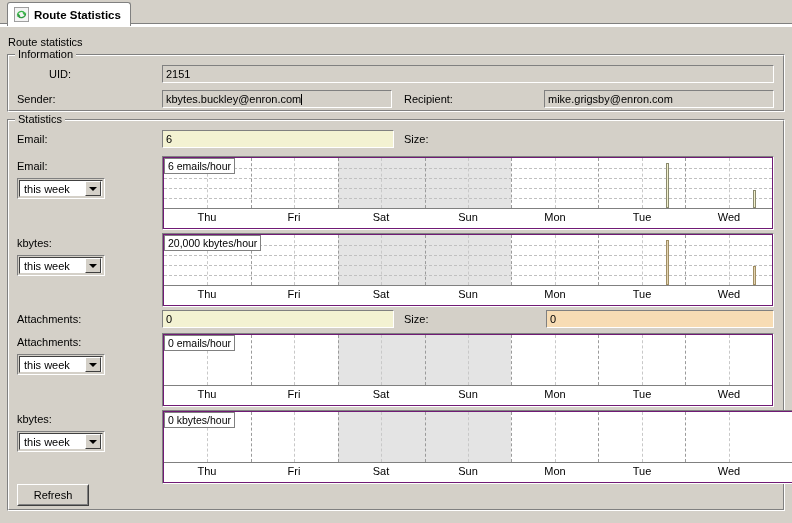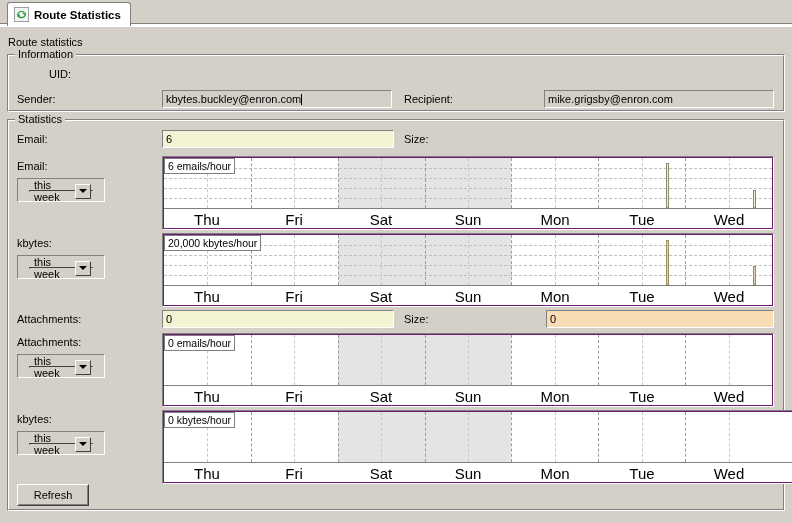--- a/index.html
+++ b/index.html
@@ -76,21 +76,21 @@
   .field.white{background:#d4d0c8;}
   .field.yellow{background:#f3f2d2;}
   .field.peach{background:#f7dcb4;}
   .caret{display:inline-block;width:0;border-left:1px solid #000;height:11px;
          vertical-align:-2px;margin-left:0px;}
 
   
   .combo{
     position:absolute;width:88px;height:21px;box-sizing:border-box;
     border:1px solid #808080;border-right-color:#ffffff;border-bottom-color:#ffffff;
-    background:#d4d0c8;padding:11px;
+    background:#d4d0c8;padding:1px;
   }
   .combo .inner2{
     position:relative;width:100%;height:100%;box-sizing:border-box;
     border:1px solid #404040;border-right-color:#d4d0c8;border-bottom-color:#d4d0c8;
     background:#ffffff;
     display:flex;align-items:center;
   }
   .combo .txt{padding-left:4px;font-size:11px;flex:1;}
   .combo .btn{
     width:16px;height:15px;margin-right:1px;box-sizing:border-box;
@@ -139,21 +139,21 @@
   .bar.kb{border-color:#a08e63;}
   .ylabel{
     position:absolute;left:0;top:0;
     background:#ffffff;border:1px solid #808080;
     font-size:10.5px;line-height:14px;padding:0 3px;
     white-space:nowrap;z-index:4;
   }
   .xaxis{position:absolute;left:1px;right:1px;bottom:1px;
          background:#ffffff;}
   .xtick{position:absolute;top:2px;transform:translateX(-50%);
-         font-size:15px;white-space:nowrap;}
+         font-size:11px;white-space:nowrap;}
 </style>
 </head>
 <body>
 
 <div class="tabstrip">
   <div class="tab">
     <span>
       <svg class="tab-icon" viewBox="0 0 16 16" xmlns="http://www.w3.org/2000/svg">
         <rect x="0.5" y="0.5" width="15" height="15" fill="#f4f4f4" stroke="#9a9a9a"></rect>
         <path d="M3 9 A5 5 0 0 1 12 6 L13 6 L11 9 L9 6 L10 6 A4 4 0 0 0 4 9 Z" fill="#3bb54a"></path>
@@ -166,20 +166,21 @@
 
 <div class="client">
 
   <div class="screen-title">Route statistics</div>
 
   <div class="group" id="grp-info">
     <div class="inner"></div>
     <div class="group-title">Information</div>
 
     <div class="lab" style="left:9px;top:13px;padding-left:32px;">UID:</div>
+    <div class="field white" style="left:154px;top:10px;width:612px;">2151</div>
 
     <div class="lab" style="left:9px;top:38px;">Sender:</div>
     <div class="field white" style="left:154px;top:35px;width:230px;"><span>kbytes.buckley@enron.com</span><span class="caret"></span></div>
 
     <div class="lab" style="left:396px;top:38px;">Recipient:</div>
     <div class="field white" style="left:536px;top:35px;width:230px;">mike.grigsby@enron.com</div>
   </div>
 
   <div class="group" id="grp-stats">
     <div class="inner"></div>

